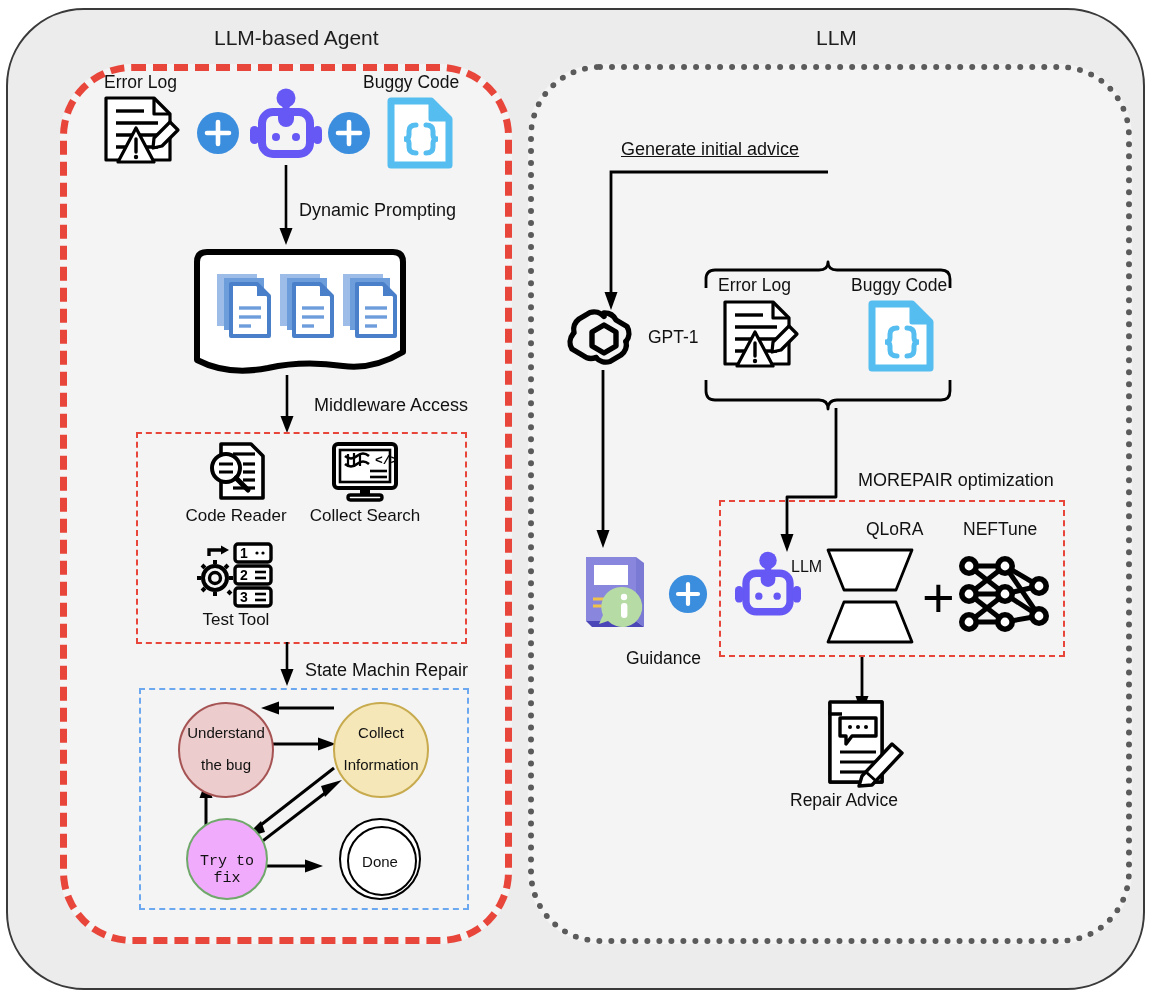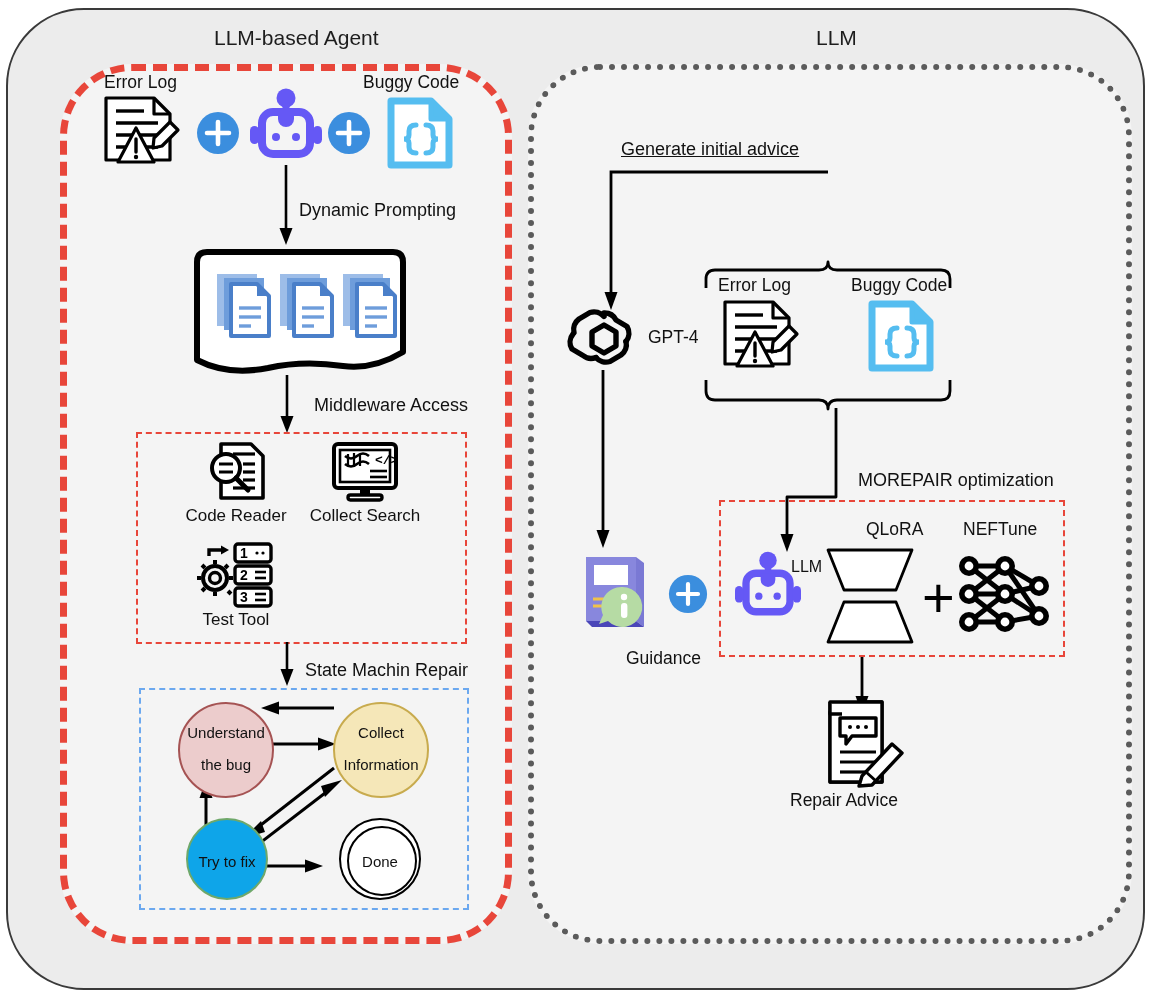--- a/index.html
+++ b/index.html
@@ -254,21 +254,21 @@
   <div class="circle-node" style="left:178px;top:702px;width:96px;height:96px;background:#eccccc;border:2.6px solid #a55353;">
     <span class="node-txt" style="top:20px;">Understand</span>
     <span class="node-txt" style="top:52px;">the bug</span>
   </div>
 
   <div class="circle-node" style="left:333px;top:702px;width:96px;height:96px;background:#f5e7b8;border:2.6px solid #c8ab4e;">
     <span class="node-txt" style="top:20px;">Collect</span>
     <span class="node-txt" style="top:52px;">Information</span>
   </div>
 
-  <div class="circle-node" style="left:186px;top:818px;width:82px;height:82px;background:#0ea5e9;border:2.6px solid #6fa86a;">
+  <div class="circle-node" style="left:186px;top:818px;width:82px;height:82px;background:#f0abfc;border:2.6px solid #6fa86a;font-family:Liberation Mono, monospace;">
     <span class="node-txt" style="top:33px;">Try to fix</span>
   </div>
 
   <div class="circle-node" style="left:339px;top:818px;width:82px;height:82px;background:#fff;border:2.6px solid #000;">
     <div style="position:absolute;left:6px;top:6px;width:70px;height:70px;border-radius:50%;border:2.6px solid #000;box-sizing:border-box;"></div>
     <span class="node-txt" style="top:33px;">Done</span>
   </div>
 
   <div class="llm-panel"></div>
 
@@ -283,21 +283,21 @@
     <svg width="74" height="74" viewBox="0 0 74 74">
       <g fill="none" stroke="#000" stroke-width="5.4" stroke-linejoin="round" stroke-linecap="round">
         <path d="M37 13 a13 13 0 0 1 12 7 l11 6.5 a13 13 0 0 1 -1 15"></path>
         <path d="M59 41.5 a13 13 0 0 1 -5 13.5 l-11 6.5 a13 13 0 0 1 -14 -4"></path>
         <path d="M29 57.5 a13 13 0 0 1 -13 -2 l-11 -6.5 a13 13 0 0 1 1 -15"></path>
         <path d="M7 32.5 a13 13 0 0 1 5 -13.5 l11 -6.5 a13 13 0 0 1 14 4"></path>
         <path d="M37 25 L49 32 V46 L37 53 L25 46 V32 Z"></path>
       </g>
     </svg>
   </div>
-  <div class="lbl" style="left:648px;top:327px;">GPT-4</div>
+  <div class="lbl" style="left:648px;top:327px;">GPT-1</div>
 
   <svg class="abs" style="left:588px;top:370px;" width="30" height="180">
     <line x1="15" y1="0" x2="15" y2="162" stroke="#000" stroke-width="2.8"></line>
     <path d="M15 178 L8.5 160 H21.5 Z" fill="#000"></path>
   </svg>
 
   <svg class="abs" style="left:700px;top:262px;" width="256" height="26">
     <path d="M6 26 v-9 q0 -9 9 -9 H119 q9 0 9 -8 q0 8 9 8 H241 q9 0 9 9 v9" fill="none" stroke="#000" stroke-width="2.8" stroke-linejoin="round"></path>
   </svg>
 

